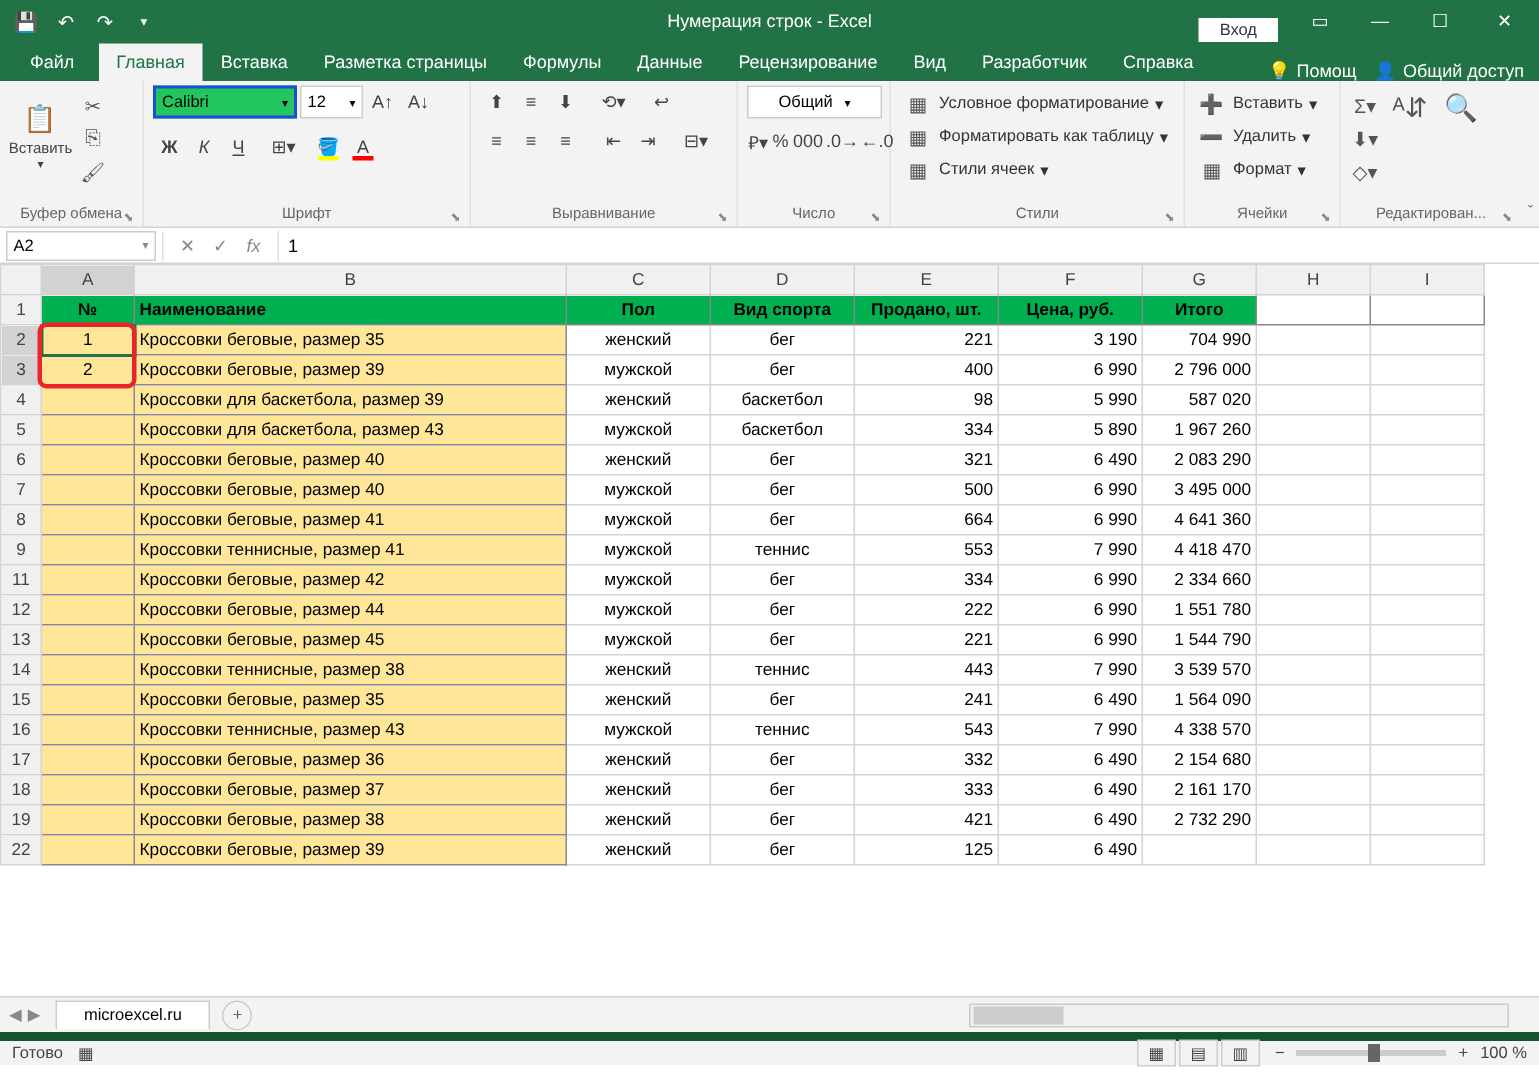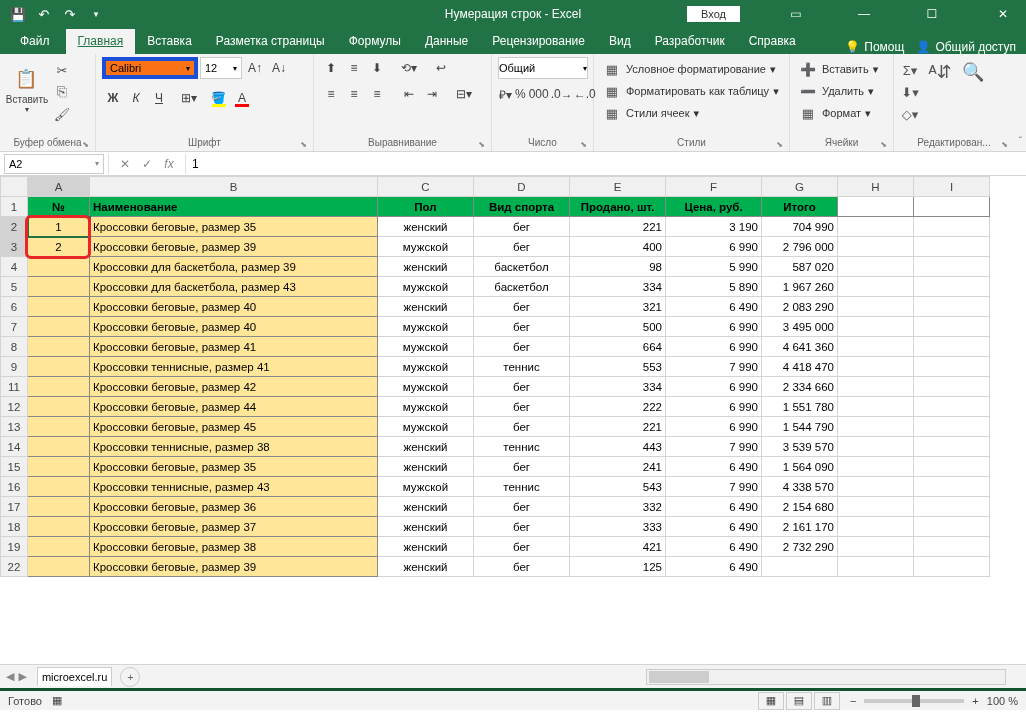--- a/index.html
+++ b/index.html
@@ -3,49 +3,49 @@
 <meta charset="utf-8">
 <style>
 * { margin:0; padding:0; box-sizing:border-box; font-family:'Segoe UI',Tahoma,sans-serif; }
 body { background:#fff; width:1026px; height:728px; overflow:hidden; font-size:12px; }
 
 
 .titlebar { height:28px; background:#217346; color:#fff; display:flex; align-items:center; position:relative; }
 .qat { display:flex; align-items:center; gap:2px; padding-left:6px; }
 .qat-btn { width:24px; height:24px; display:flex; align-items:center; justify-content:center; font-size:13px; color:#fff; }
 .title { position:absolute; left:50%; transform:translateX(-50%); font-size:12px; }
-.winctrl { margin-left:auto; display:flex; align-items:center;gap:28px; }
+.winctrl { margin-left:auto; display:flex; align-items:flex-end; }
 .login-btn { background:#fff; color:#333; padding:2px 14px; font-size:11px; margin-right:8px; }
 .winctrl-btn { width:40px; height:28px; display:flex; align-items:center; justify-content:center; color:#fff; font-size:12px; }
 .winctrl-btn.close { width:46px; }
 
 
 .ribbon-tabs { height:26px; background:#217346; display:flex; align-items:flex-end; padding-left:4px; color:#fff; font-size:12px; }
 .rtab { padding:5px 12px 6px; cursor:default; }
 .rtab.file { padding:5px 16px 6px; }
-.rtab.active { background:#f3f3f3; color:#217346;text-decoration:underline; }
+.rtab.active { background:#f3f3f3; color:#217346; }
 .ribbon-right { margin-left:auto; display:flex; align-items:center; padding-right:10px; gap:12px; }
 .ribbon-right span { display:flex; align-items:center; gap:4px; font-size:12px; }
 
 
 .ribbon { height:98px; background:#f3f3f3; border-bottom:1px solid #d4d4d4; display:flex; position:relative; }
 .rgroup { border-right:1px solid #e0e0e0; display:flex; flex-direction:column; padding:3px 6px 0; }
 .rgroup-body { flex:1; display:flex; align-items:flex-start; gap:4px; }
 .rgroup-label { text-align:center; font-size:10px; color:#666; padding:2px 0 3px; position:relative; }
 .rgroup-label::after { content:'⬊'; position:absolute; right:0; bottom:2px; font-size:8px; color:#888; }
 .rbtn { display:flex; flex-direction:column; align-items:center; justify-content:center; padding:2px 4px; color:#444; font-size:11px; }
 .rbtn-big { width:42px; height:68px; }
 .ricon { font-size:18px; color:#217346; }
 .ricon-sm { font-size:13px; color:#555; width:20px; height:18px; display:inline-flex; align-items:center; justify-content:center; }
 .font-row { display:flex; align-items:center; gap:2px; margin-bottom:4px; }
-.fname { border:4px solid #1d4ed8; background:#f97316; width:96px; height:22px; padding:0 4px; display:flex; align-items:center; justify-content:space-between; font-size:11px; }
+.fname { border:2px solid #1d4ed8; background:#22c55e; width:96px; height:22px; padding:0 4px; display:flex; align-items:center; justify-content:space-between; font-size:11px; }
 .fsize { border:1px solid #ccc; background:#fff; width:42px; height:22px; padding:0 4px; display:flex; align-items:center; justify-content:space-between; font-size:11px; }
 .btnrow { display:flex; gap:1px; }
 .sqbtn { width:22px; height:22px; display:flex; align-items:center; justify-content:center; font-size:12px; color:#444; border:1px solid transparent; }
-.numfmt { border:1px solid #ccc; background:#fff; width:90px; height:22px; display:flex; align-items:center; justify-content:space-between; padding:0 0; font-size:11px; }
+.numfmt { border:1px solid #ccc; background:#fff; width:90px; height:22px; display:flex; align-items:center; justify-content:space-between; padding:0 20px; font-size:11px; }
 .style-item { display:flex; align-items:center; gap:4px; padding:1px 2px; font-size:11px; color:#333; }
 .collapse-btn { position:absolute; right:4px; bottom:4px; font-size:10px; color:#666; }
 
 
 .fbar { height:24px; border-bottom:1px solid #d4d4d4; display:flex; align-items:center; background:#fff; }
 .namebox { width:100px; height:20px; border:1px solid #ccc; margin:0 4px; padding:0 4px; display:flex; align-items:center; justify-content:space-between; font-size:11px; }
 .fbar-btns { display:flex; gap:2px; padding:0 6px; border-left:1px solid #e0e0e0; }
 .fbar-btn { width:20px; height:20px; display:flex; align-items:center; justify-content:center; color:#888; font-size:12px; }
 .fbar-input { flex:1; padding:0 6px; font-size:12px; border-left:1px solid #e0e0e0; height:20px; display:flex; align-items:center; }
 
@@ -63,27 +63,27 @@
 .data-row td.num-col { background:#ffe699; text-align:center; border:1px solid #888; }
 .data-row td.name-col { background:#ffe699; border:1px solid #888; }
 .data-row td.ctr { text-align:center;margin-top:15px; }
 .data-row td.rt { text-align:right; }
 .sel-cell { outline:2px solid #217346; outline-offset:-1px; }
 .highlight-box { position:absolute; border:3px solid #e8262a; border-radius:6px; pointer-events:none; }
 
 
 .sheettabs { height:24px; border-top:1px solid #d4d4d4; display:flex; align-items:center; background:#f3f3f3; font-size:11px; }
 .nav-arrows { display:flex; padding:0 6px; gap:4px; color:#888; }
-.sheet-tab { background:#fff; border:1px solid #ccc; border-bottom:none; padding:3px 4px; margin-left:4px; }
+.sheet-tab { background:#fff; border:1px solid #ccc; border-bottom:none; padding:3px 18px; margin-left:4px; }
 .addsheet { width:20px; height:20px; border:1px solid #ccc; border-radius:50%; display:flex; align-items:center; justify-content:center; margin-left:8px; color:#666; }
 .hscroll { margin-left:auto; width:360px; height:16px; background:#f0f0f0; border:1px solid #ccc; display:flex; align-items:center; margin-right:20px; }
 .hscroll-thumb { width:60px; height:12px; background:#cdcdcd; margin-left:2px; }
 
 
-.statusbar { height:22px; background:#f3f3f3; border-top:3px solid #14532d; display:flex; align-items:center; font-size:11px; color:#444; padding:0 8px; }
+.statusbar { height:22px; background:#f3f3f3; border-top:6px solid #14532d; display:flex; align-items:center; font-size:11px; color:#444; padding:0 8px; }
 .statusbar .views { margin-left:auto; display:flex; gap:2px; }
 .view-btn { width:26px; height:18px; border:1px solid #ccc; display:flex; align-items:center; justify-content:center; }
 .zoom { display:flex; align-items:center; gap:8px; margin-left:10px; }
 .zoom-slider { width:100px; height:4px; background:#ccc; position:relative; }
 .zoom-thumb { position:absolute; left:48px; top:-4px; width:8px; height:12px; background:#666; }
 </style>
 </head>
 <body>
 
 <div class="titlebar">

